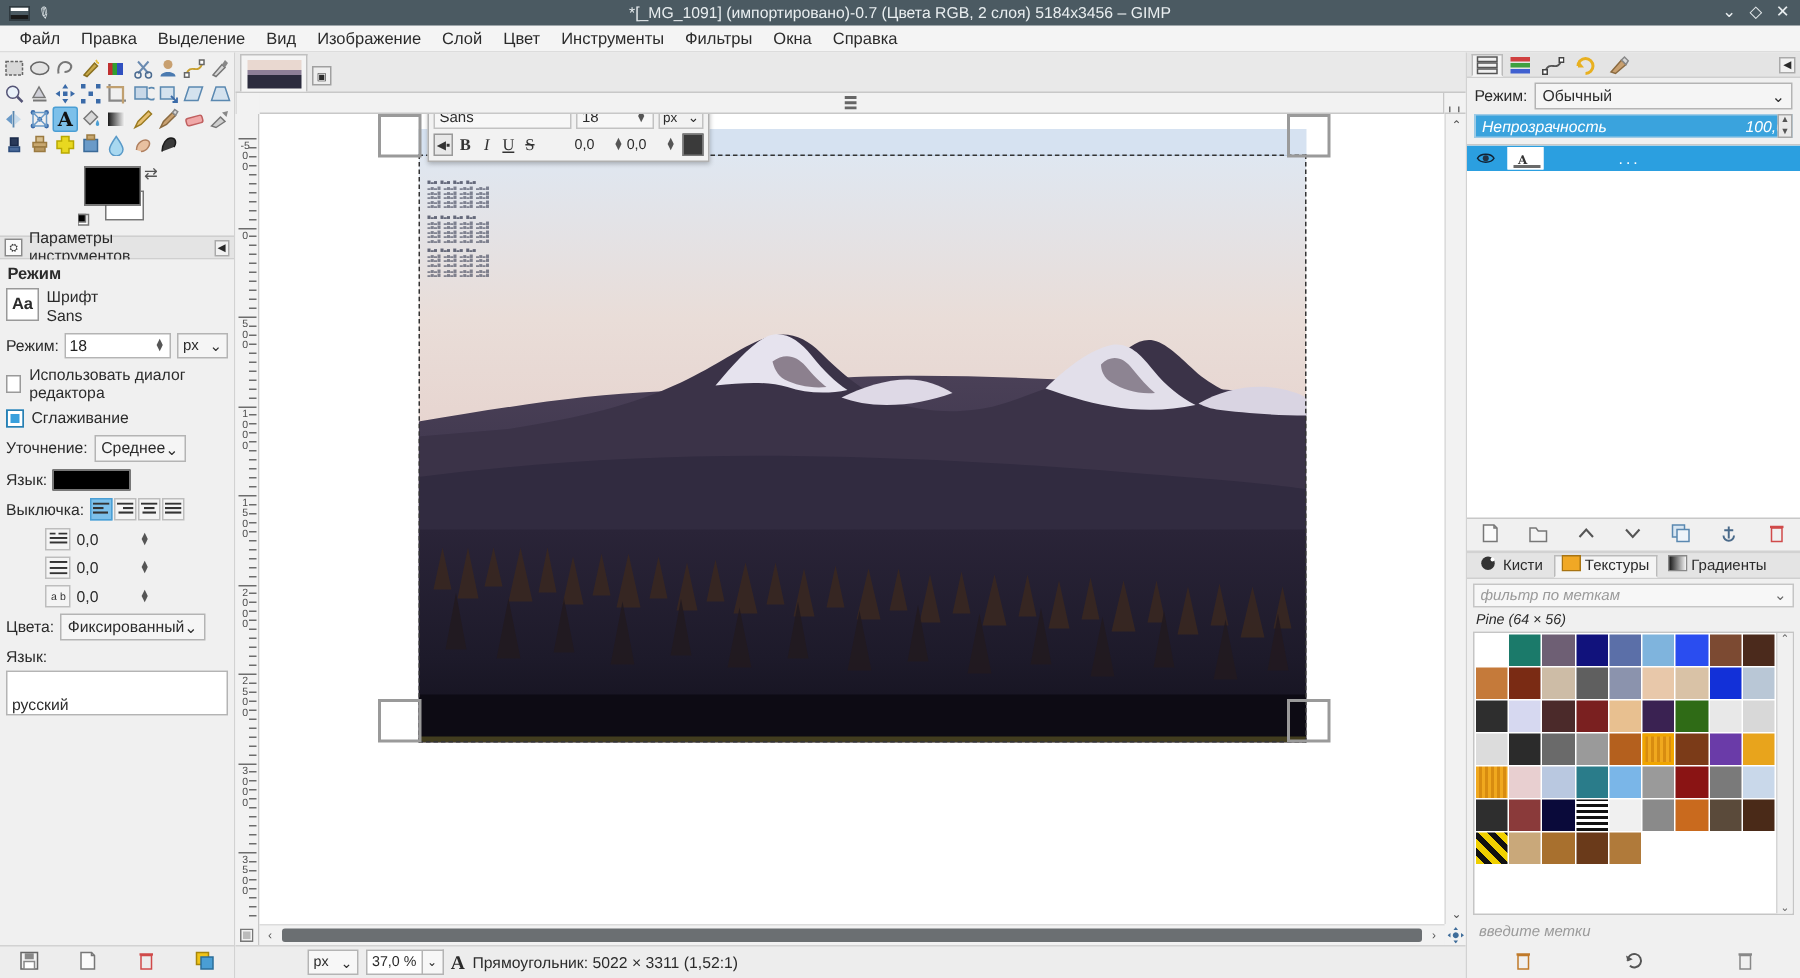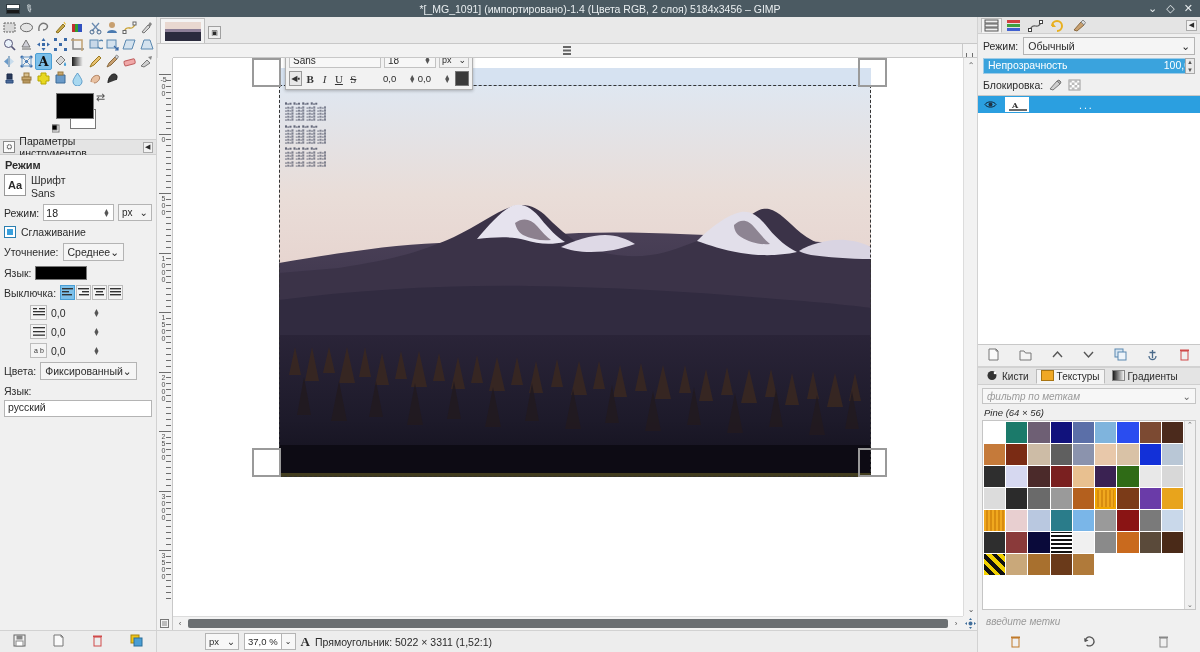--- a/index.html
+++ b/index.html
@@ -80,21 +80,21 @@
            justify-content:space-between; padding:0 4px; font-size:10.5px; min-width:60px;}
   .colorbtn { width:52px; height:14px; background:#000; border:1px solid #777; }
   .justgroup { display:flex; gap:1px; }
   .jbtn { width:15px; height:15px; border:1px solid #bdbdbd; background:#f4f4f4; display:flex;
           align-items:center; justify-content:center; }
   .jbtn.on { background:#7cc0ea; border-color:#4a9ed4; }
   .indentrow { display:flex; align-items:center; gap:4px; margin-bottom:4px; padding-left:26px; }
   .ibtn { width:17px; height:15px; border:1px solid #bdbdbd; background:#f4f4f4; display:flex;
           align-items:center; justify-content:center; }
   .ispin { width:38px; display:flex; align-items:center; font-size:10.5px; }
-  .langbox { border:1px solid #b4b4b4; background:#fff; height:17px; display:flex; align-items:flex-start;
+  .langbox { border:1px solid #b4b4b4; background:#fff; height:30px; display:flex; align-items:flex-end;
              padding:0 3px; font-size:10.5px; }
   .leftdock-bottom { height:22px; border-top:1px solid #d2d2d2; background:#ededed;
      display:flex; align-items:center; justify-content:space-around; }
 
   
   .center { flex:1; display:flex; flex-direction:column; background:#f0f0f0; min-width:0;
             border-right:1px solid #d2d2d2; }
   .imgtabs { height:27px; background:#e9e9e9; display:flex; align-items:flex-end; padding-left:3px;
              border-bottom:1px solid #c8c8c8; }
   .imgtab { width:45px; height:25px; background:#f4f4f4; border:1px solid #c0c0c0; border-bottom:0;
@@ -151,22 +151,22 @@
   .rightdock { width:222px; background:#f0f0f0; display:flex; flex-direction:column; }
   .dock-tabs { height:17px; background:#e4e4e4; display:flex; align-items:center; gap:1px;
      padding:0 3px; border-bottom:1px solid #cfcfcf; }
   .dtab { width:21px; height:15px; display:flex; align-items:center; justify-content:center; }
   .dtab.on { background:#f4f4f4; border:1px solid #bbb; border-bottom-color:#f4f4f4; }
   .dockarrow { margin-left:auto; width:11px; height:11px; border:1px solid #aaa; background:#f2f2f2;
      font-size:7px; display:flex; align-items:center; justify-content:center; }
   .layerspanel { display:flex; flex-direction:column; border-bottom:1px solid #d2d2d2; }
   .lp-row { display:flex; align-items:center; gap:5px; padding:3px 5px; font-size:10.5px; }
   .opacity { position:relative; height:16px; margin:0 5px 4px 5px; border:1px solid #9fcbe6;
-     background:#3aa3dd; display:flex; align-items:flex-start; justify-content:space-between;
-     color:#fff; font-size:10.5px; padding:0 4px; }
+     background:#3aa3dd; display:flex; align-items:flex-end; justify-content:space-between;
+     color:#fff; font-size:10.5px; padding:0 4px;font-style:italic; }
   .opacity-step { position:absolute; right:-1px; top:-1px; bottom:-1px; width:10px; background:#eaeaea;
      border:1px solid #a9a9a9; display:flex; flex-direction:column; align-items:center;
      justify-content:space-between; color:#555; font-size:6px; }
   .lockrow { display:flex; align-items:center; gap:5px; padding:0 5px 4px 5px; font-size:10.5px;}
   .lockbtn { width:14px; height:13px; display:flex; align-items:center; justify-content:center;}
   .layerlist { background:#fff; border-top:1px solid #c8c8c8; border-bottom:1px solid #c8c8c8;
      height:250px; overflow:hidden; }
   .layeritem { display:flex; align-items:center; gap:8px; height:17px; padding:0 6px; font-size:10.5px;}
   .layeritem.sel { background:#2b9fe0; color:#fff; }
   .eye { width:13px; display:flex; align-items:center; justify-content:center; }
@@ -198,28 +198,41 @@
 </head>
 <body>
 
 <div id="app">
 
   <div class="titlebar">
     <div class="tb-left">
       <div class="tb-icon-win"></div>
       <div class="tb-pin">✎</div>
     </div>
-    <div class="tb-title">*[_MG_1091] (импортировано)-1.4 (Цвета RGB, 2 слоя) 5184x3456 – GIMP</div>
+    <div class="tb-title">*[_MG_1091] (импортировано)-0.7 (Цвета RGB, 2 слоя) 5184x3456 – GIMP</div>
     <div class="tb-right">
       <span>⌄</span>
       <span>◇</span>
       <span>✕</span>
     </div>
   </div>
 
+  <div class="menubar" id="menubar">
+      <div class="mi">Файл</div>
+      <div class="mi">Правка</div>
+      <div class="mi">Выделение</div>
+      <div class="mi">Вид</div>
+      <div class="mi">Изображение</div>
+      <div class="mi">Слой</div>
+      <div class="mi">Цвет</div>
+      <div class="mi">Инструменты</div>
+      <div class="mi">Фильтры</div>
+      <div class="mi">Окна</div>
+      <div class="mi">Справка</div>
+    </div>
 
   <div class="body">
 
     <div class="leftdock">
       <div class="toolgrid" id="toolgrid">
           <div class="tool">
             <svg width="15" height="15" viewBox="0 0 15 15">
               <rect x="2" y="3" width="11" height="9" fill="#d8d8d8" stroke="#666" stroke-dasharray="2 1"></rect>
             </svg>
           </div>
@@ -465,20 +478,24 @@
                 <span>▲</span>
                 <span>▼</span>
               </span>
           </div>
           <div class="unitsel">
             <span>px</span>
             <span>⌄</span>
           </div>
         </div>
 
+        <div class="chk">
+          <div class="chkbox"></div>
+          <span>Использовать диалог редактора</span>
+        </div>
 
         <div class="chk">
           <div class="chkbox on"></div>
           <span>Сглаживание</span>
         </div>
 
         <div class="row">
           <span class="lbl">Уточнение:</span>
           <div class="combo">
             <span>Среднее</span>
@@ -1080,42 +1097,20 @@
           </div>
         </div>
         <div class="opacity">
           <span>Непрозрачность</span>
           <span>100,0</span>
           <div class="opacity-step">
               <span>▲</span>
               <span>▼</span>
             </div>
         </div>
-        <div class="lockrow">
-          <span>Блокировка:</span>
-          <div class="lockbtn">
-            <svg width="13" height="12" viewBox="0 0 13 12">
-                <path d="M1 10 L8 2 L11 5 L4 11 Z" fill="#cfcfcf" stroke="#777"></path>
-                <path d="M8 2 L11 5 L12 3 L10 1 Z" fill="#aaa" stroke="#777"></path>
-              </svg>
-          </div>
-          <div class="lockbtn">
-            <svg width="13" height="12" viewBox="0 0 13 12">
-                <rect x="1" y="1" width="11" height="10" fill="#fff" stroke="#999"></rect>
-            <rect x="1" y="1" width="2.75" height="2.5" fill="#bbb"></rect>
-                <rect x="6.5" y="1" width="2.75" height="2.5" fill="#bbb"></rect>
-            <rect x="3.75" y="3.5" width="2.75" height="2.5" fill="#bbb"></rect>
-                <rect x="9.25" y="3.5" width="2.75" height="2.5" fill="#bbb"></rect>
-            <rect x="1" y="6" width="2.75" height="2.5" fill="#bbb"></rect>
-                <rect x="6.5" y="6" width="2.75" height="2.5" fill="#bbb"></rect>
-            <rect x="3.75" y="8.5" width="2.75" height="2.5" fill="#bbb"></rect>
-                <rect x="9.25" y="8.5" width="2.75" height="2.5" fill="#bbb"></rect>
-              </svg>
-          </div>
-        </div>
 
         <div class="layerlist" id="layerlist">
             <div class="layeritem sel">
               <span class="eye">
                 <svg width="13" height="9" viewBox="0 0 13 9">
                   <path d="M1 4.5 C3 1, 10 1, 12 4.5 C10 8, 3 8, 1 4.5Z" fill="none" stroke="#123" stroke-width="1"></path>
                   <circle cx="6.5" cy="4.5" r="2" fill="#234"></circle>
                 </svg>
               </span>
               <span class="lthumb sel-out" style="background: rgb(255, 255, 255);"><svg width="22" height="13" viewBox="0 0 22 13">

